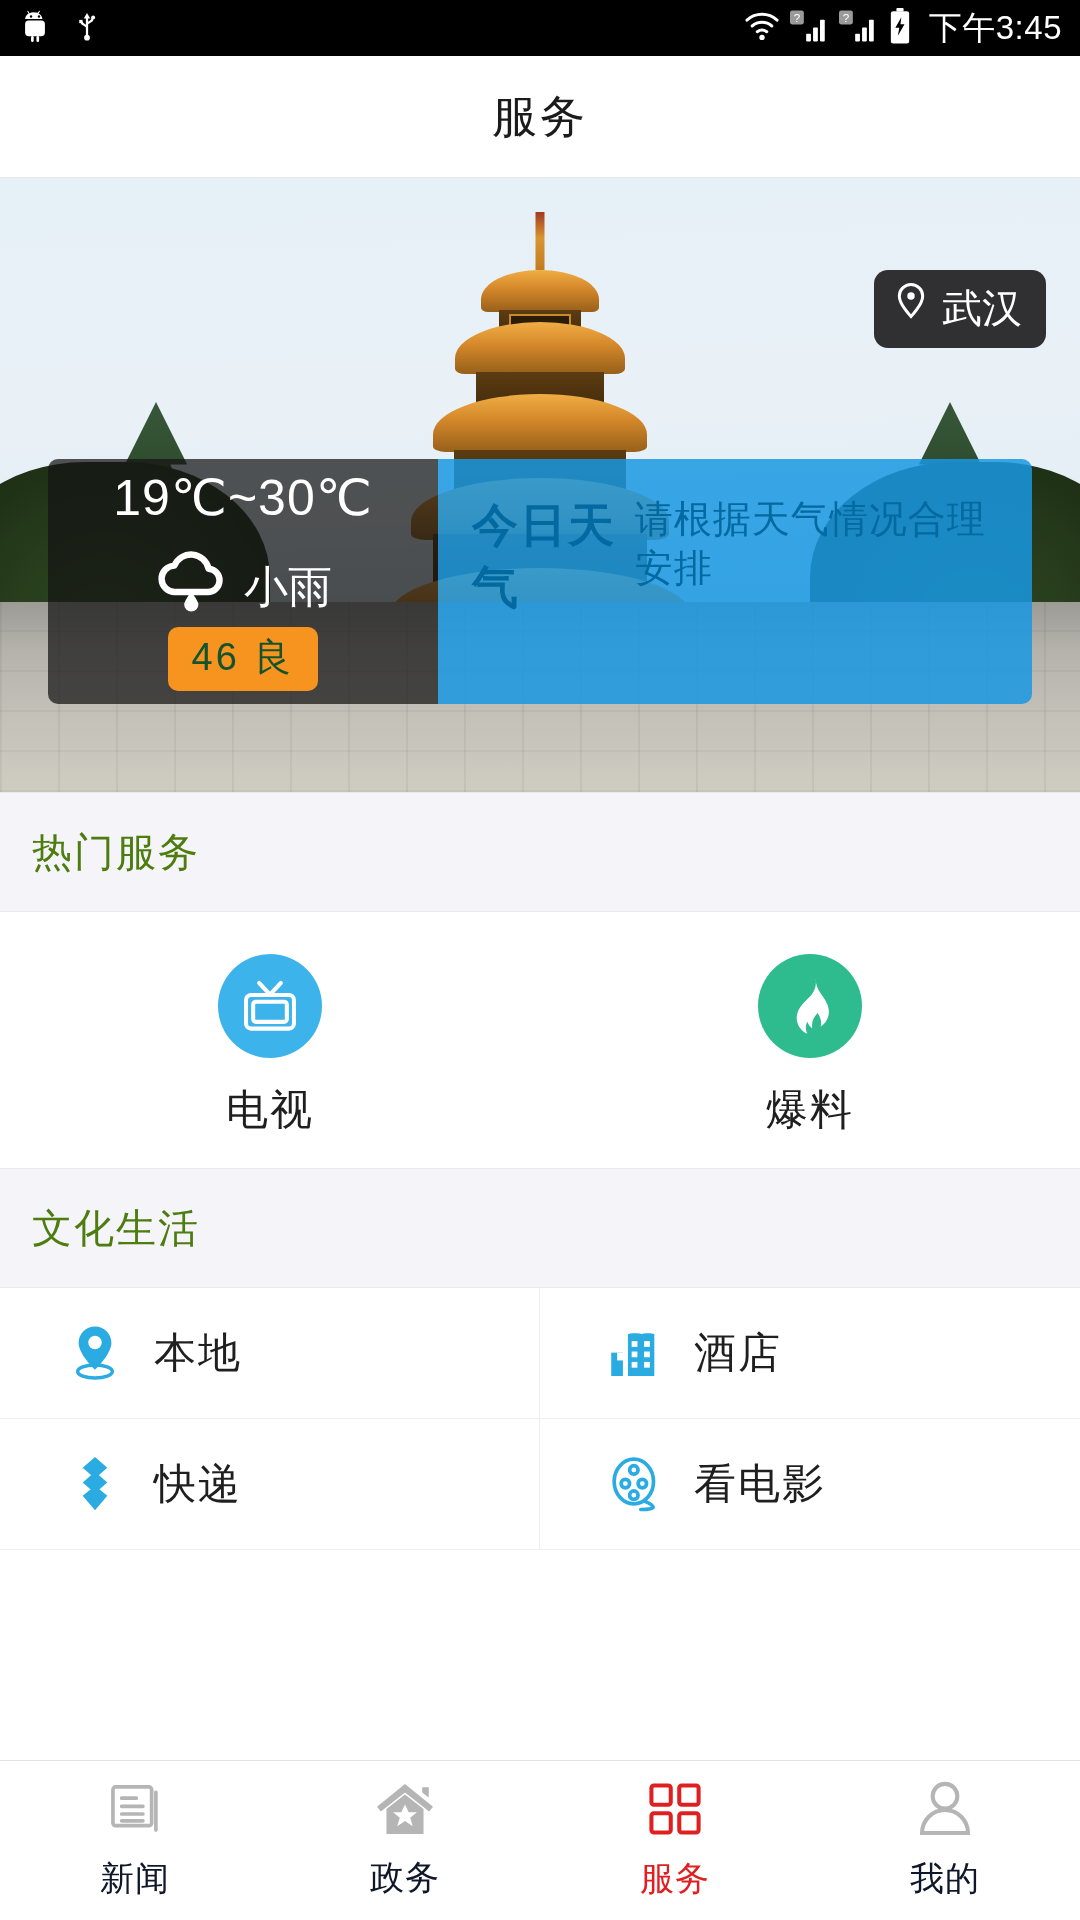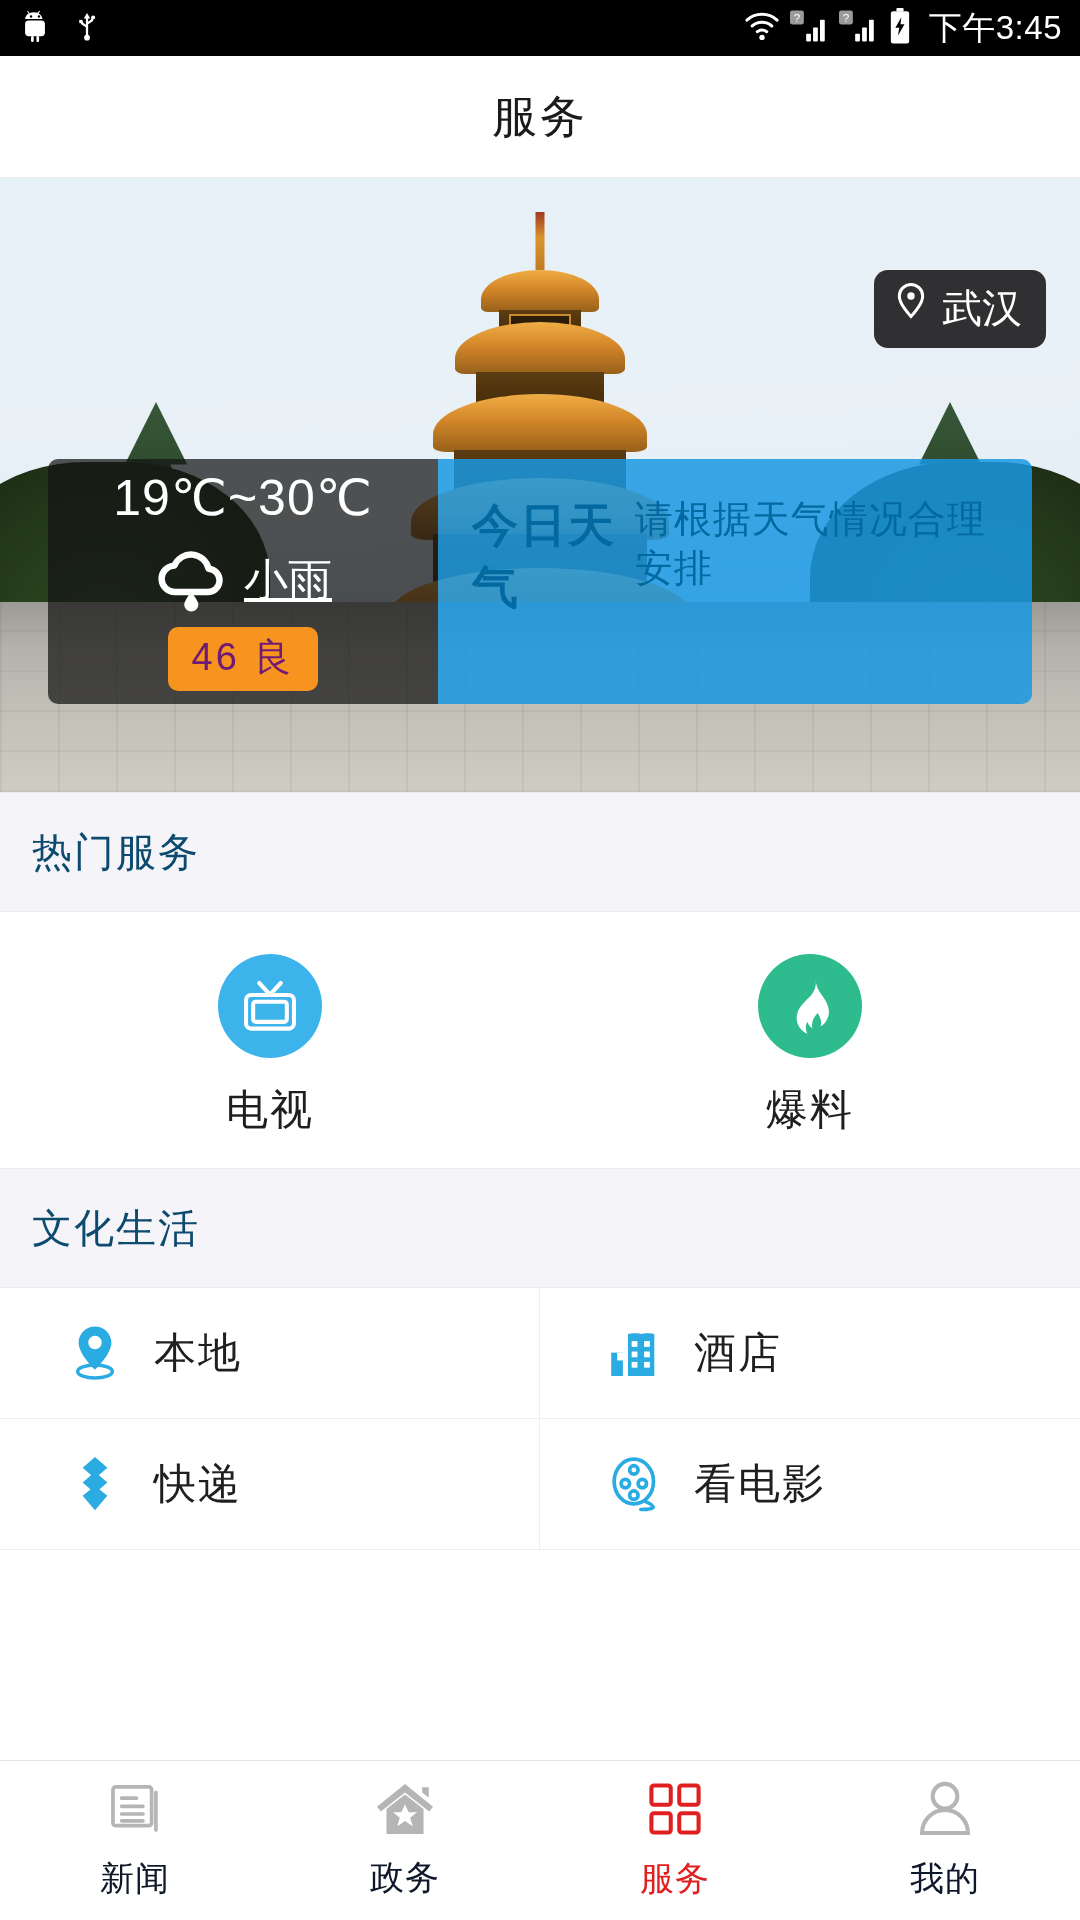--- a/index.html
+++ b/index.html
@@ -103,38 +103,38 @@
     position:absolute; left:48px; right:48px; bottom:88px;
     display:flex; height:245px;
   }
   .weather-dark {
     width:390px; background:rgba(20,20,20,.72);
     border-radius:10px 0 0 10px;
     display:flex; flex-direction:column; align-items:center;
     justify-content:center; color:#fff; padding:10px 0 14px;
   }
   .w-temp { font-size:50px; letter-spacing:1px; margin-bottom:20px; }
-  .w-row { display:flex; align-items:flex-start; gap:14px; margin:4px 0 10px;text-decoration:underline; }
+  .w-row { display:flex; align-items:flex-end; gap:14px; margin:4px 0 10px; }
   .w-cond { font-size:44px; }
   .w-aqi {
-    background:#f79420; color:#701a75; border-radius:10px;
+    background:#f79420; color:#14532d; border-radius:10px;
     padding:5px 24px 8px; font-size:38px; letter-spacing:3px;
   }
   .weather-blue {
     flex:1; background:rgba(25,152,226,.85); border-radius:0 10px 10px 0;
     color:#0369a1; padding:36px 34px; display:flex; flex-direction:row;
     justify-content:center;
   }
   .wb-title { font-size:46px; font-weight:bold; letter-spacing:2px; margin-bottom:14px; }
   .wb-desc { font-size:38px; line-height:1.3; letter-spacing:1px; }
 
   
   .sec-head {
     background:#f5f5f9; height:120px; display:flex; align-items:center;
-    padding:0 32px; font-size:40px; color:#0c4a6e; letter-spacing:2px;
+    padding:0 32px; font-size:40px; color:#4d7c0f; letter-spacing:2px;
     border-top:1px solid #ececf0; border-bottom:1px solid #ececf0;
   }
   .hot-grid { display:flex; background:#fff; padding:42px 0 30px; }
   .hot-item { flex:1; display:flex; flex-direction:column; align-items:center; gap:24px; }
   .hot-circle {
     width:104px; height:104px; border-radius:50%;
     display:flex; align-items:center; justify-content:center;
   }
   .hot-label { font-size:42px; color:#1f1f1f; letter-spacing:2px; }
 

